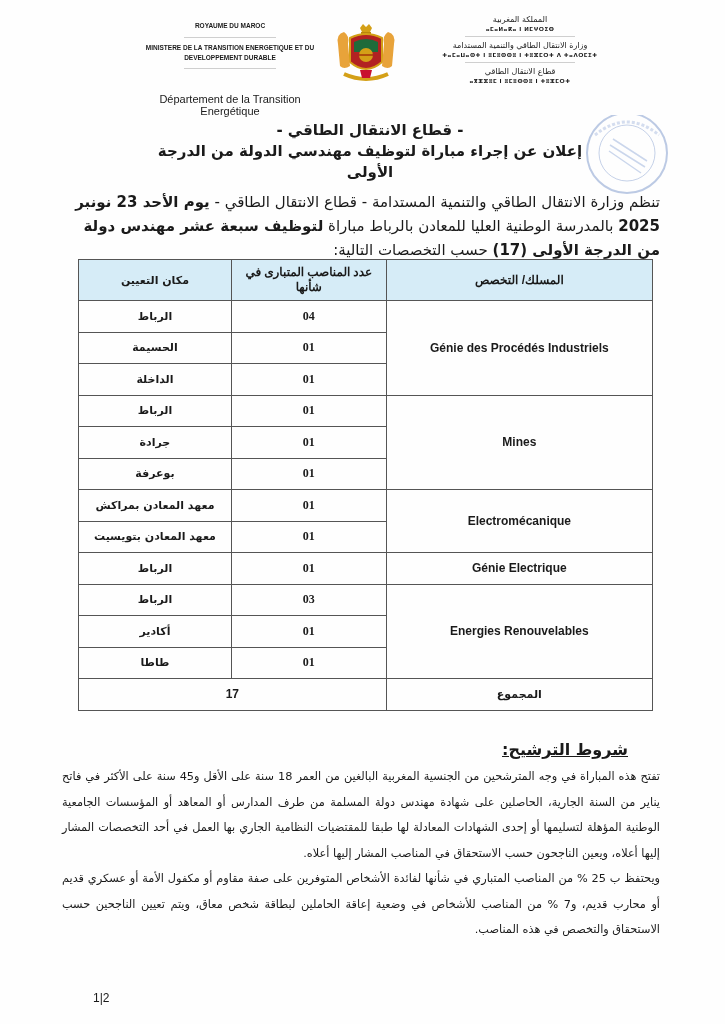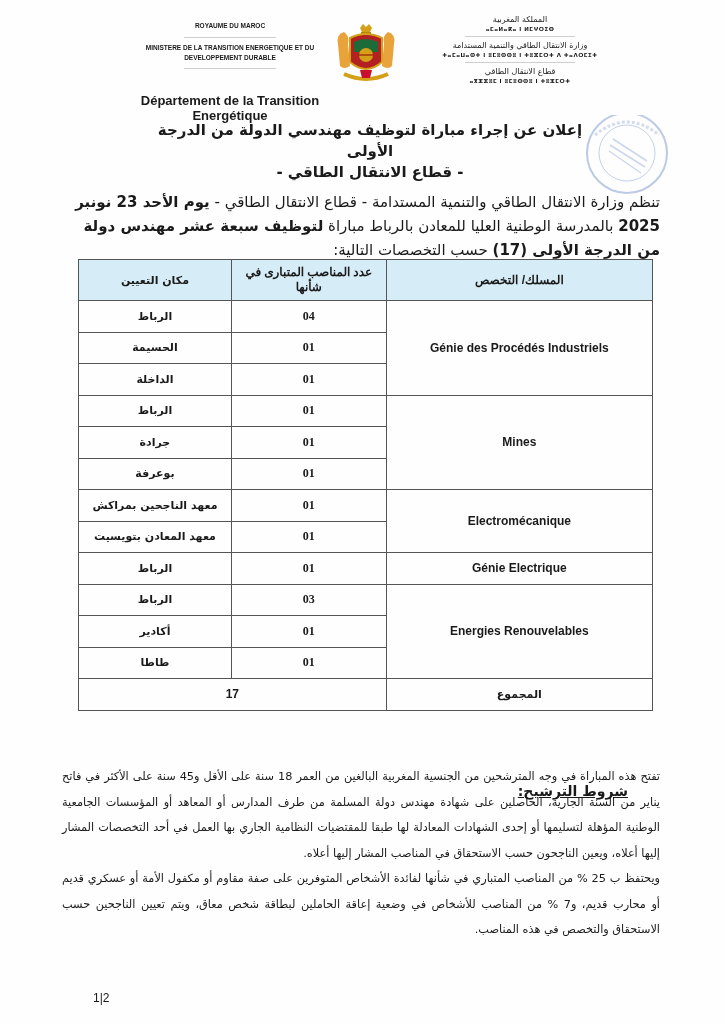--- a/index.html
+++ b/index.html
@@ -4,21 +4,21 @@
 <style>
   html, body { margin: 0; padding: 0; background: #ffffff; }
   body { width: 725px; height: 1024px; position: relative; overflow: hidden; font-family: "DejaVu Sans", sans-serif; color: #1a1a1a; }
   .page { position: absolute; left: 0; top: 0; width: 725px; height: 1024px; background: #fefefe; }
 
   
   .hdr-left { position: absolute; left: 130px; top: 22px; width: 200px; text-align: center; font-family: "Liberation Sans", sans-serif; }
   .hdr-left .l1 { font-size: 6.5px; font-weight: bold; margin-bottom: 8px; }
   .hdr-left .l2 { font-size: 6.5px; font-weight: bold; line-height: 10px; }
   .hdr-left .sep { width: 92px; margin: 5px auto; border-top: 1px solid #cfcfcf; }
-  .hdr-left .l3 { font-size: 13px; font-weight: bold; margin-top: 24px; }
+  .hdr-left .l3 { font-size: 11px; font-weight: normal; margin-top: 24px; }
 
   
   .emblem { position: absolute; left: 330px; top: 22px; width: 72px; height: 66px; }
 
   
   .hdr-right { position: absolute; left: 420px; top: 14px; width: 200px; text-align: center; direction: rtl; font-family: "DejaVu Sans", sans-serif; }
   .hdr-right .ar { font-size: 8px; line-height: 11px; }
   .hdr-right .tf { font-size: 5.5px; font-weight: bold; letter-spacing: 0.5px; direction: ltr; line-height: 8px; margin-bottom: 2px; }
   .hdr-right .sep { width: 110px; margin: 3px auto; border-top: 1px solid #cfcfcf; }
 
@@ -36,21 +36,21 @@
   .tbl { position: absolute; left: 78px; top: 259px; width: 575px; border-collapse: collapse; direction: rtl; font-size: 11.5px; }
   .tbl td, .tbl th { border: 1px solid #555; text-align: center; padding: 0; height: 30.5px; }
   .tbl th { background: #d6ecf7; font-weight: bold; height: 40px; font-size: 11.5px; line-height: 15px; }
   .tbl .c-spec { width: 267px; font-family: "Liberation Sans", sans-serif; font-weight: bold; font-size: 12px; }
   .tbl .c-num { width: 155px; font-weight: bold; font-family: Liberation Serif, serif; font-size: 12px; }
   .tbl .c-loc { width: 153px; font-weight: bold; font-size: 11px; }
   .tbl .total-label { font-weight: bold; font-size: 11px; }
   .tbl .total-val { font-weight: bold; font-family: "Liberation Sans", sans-serif; font-size: 12px; margin-left: 36px; }
 
   
-  .cond-title { position: absolute; right: 97px; top: 740px; direction: rtl; font-weight: bold; font-size: 14px; text-decoration: underline; margin-top: 43px; }
+  .cond-title { position: absolute; right: 97px; top: 740px; direction: rtl; font-weight: bold; font-size: 16px; text-decoration: underline; }
   .cond { position: absolute; left: 62px; top: 764px; width: 598px; direction: rtl; text-align: justify; font-size: 11.3px; line-height: 25.5px; }
   .cond p { margin: 0; }
 
   .pagenum { position: absolute; left: 93px; top: 991px; font-family: "Liberation Sans", sans-serif; font-size: 12px; }
 </style>
 </head>
 <body>
 
 <div class="page">
 
@@ -87,22 +87,22 @@
   </div>
 
   <svg class="stamp" viewBox="0 0 108 80">
     <circle cx="62" cy="38" r="40" fill="none" stroke="#9fb3d9" stroke-width="2" opacity="0.7"></circle>
     <circle cx="62" cy="38" r="28" fill="none" stroke="#9fb3d9" stroke-width="1" opacity="0.6"></circle>
     <path d="M45 30 L80 52 M48 24 L82 46 M44 36 L76 58" stroke="#a9bce0" stroke-width="1.5" opacity="0.6"></path>
     <path d="M30 20 Q62 -6 94 20" fill="none" stroke="#a9bce0" stroke-width="3" opacity="0.5" stroke-dasharray="3 2"></path>
   </svg>
 
   <div class="title">
+    <div>- قطاع الانتقال الطاقي -</div>
     <div>إعلان عن إجراء مباراة لتوظيف مهندسي الدولة من الدرجة الأولى</div>
-    <div>- قطاع الانتقال الطاقي -</div>
   </div>
 
   <div class="intro">
     <span>تنظم وزارة الانتقال الطاقي والتنمية المستدامة - قطاع الانتقال الطاقي - </span><b>يوم الأحد 23 نونبر 2025</b><span> بالمدرسة الوطنية العليا للمعادن بالرباط مباراة </span><b>لتوظيف سبعة عشر مهندس دولة من الدرجة الأولى (17)</b><span> حسب التخصصات التالية:</span>
   </div>
 
   <table class="tbl">
     <thead>
       <tr>
         <th class="c-spec">المسلك/ التخصص</th>
@@ -136,21 +136,21 @@
         <td class="c-loc">جرادة</td>
       </tr>
       <tr>
         <td class="c-num">01</td>
         <td class="c-loc">بوعرفة</td>
       </tr>
 
       <tr>
         <td class="c-spec" rowspan="2">Electromécanique</td>
         <td class="c-num">01</td>
-        <td class="c-loc">معهد الناجحين بمراكش</td>
+        <td class="c-loc">معهد المعادن بمراكش</td>
       </tr>
       <tr>
         <td class="c-num">01</td>
         <td class="c-loc">معهد المعادن بتويسيت</td>
       </tr>
 
       <tr>
         <td class="c-spec">Génie Electrique</td>
         <td class="c-num">01</td>
         <td class="c-loc">الرباط</td>

